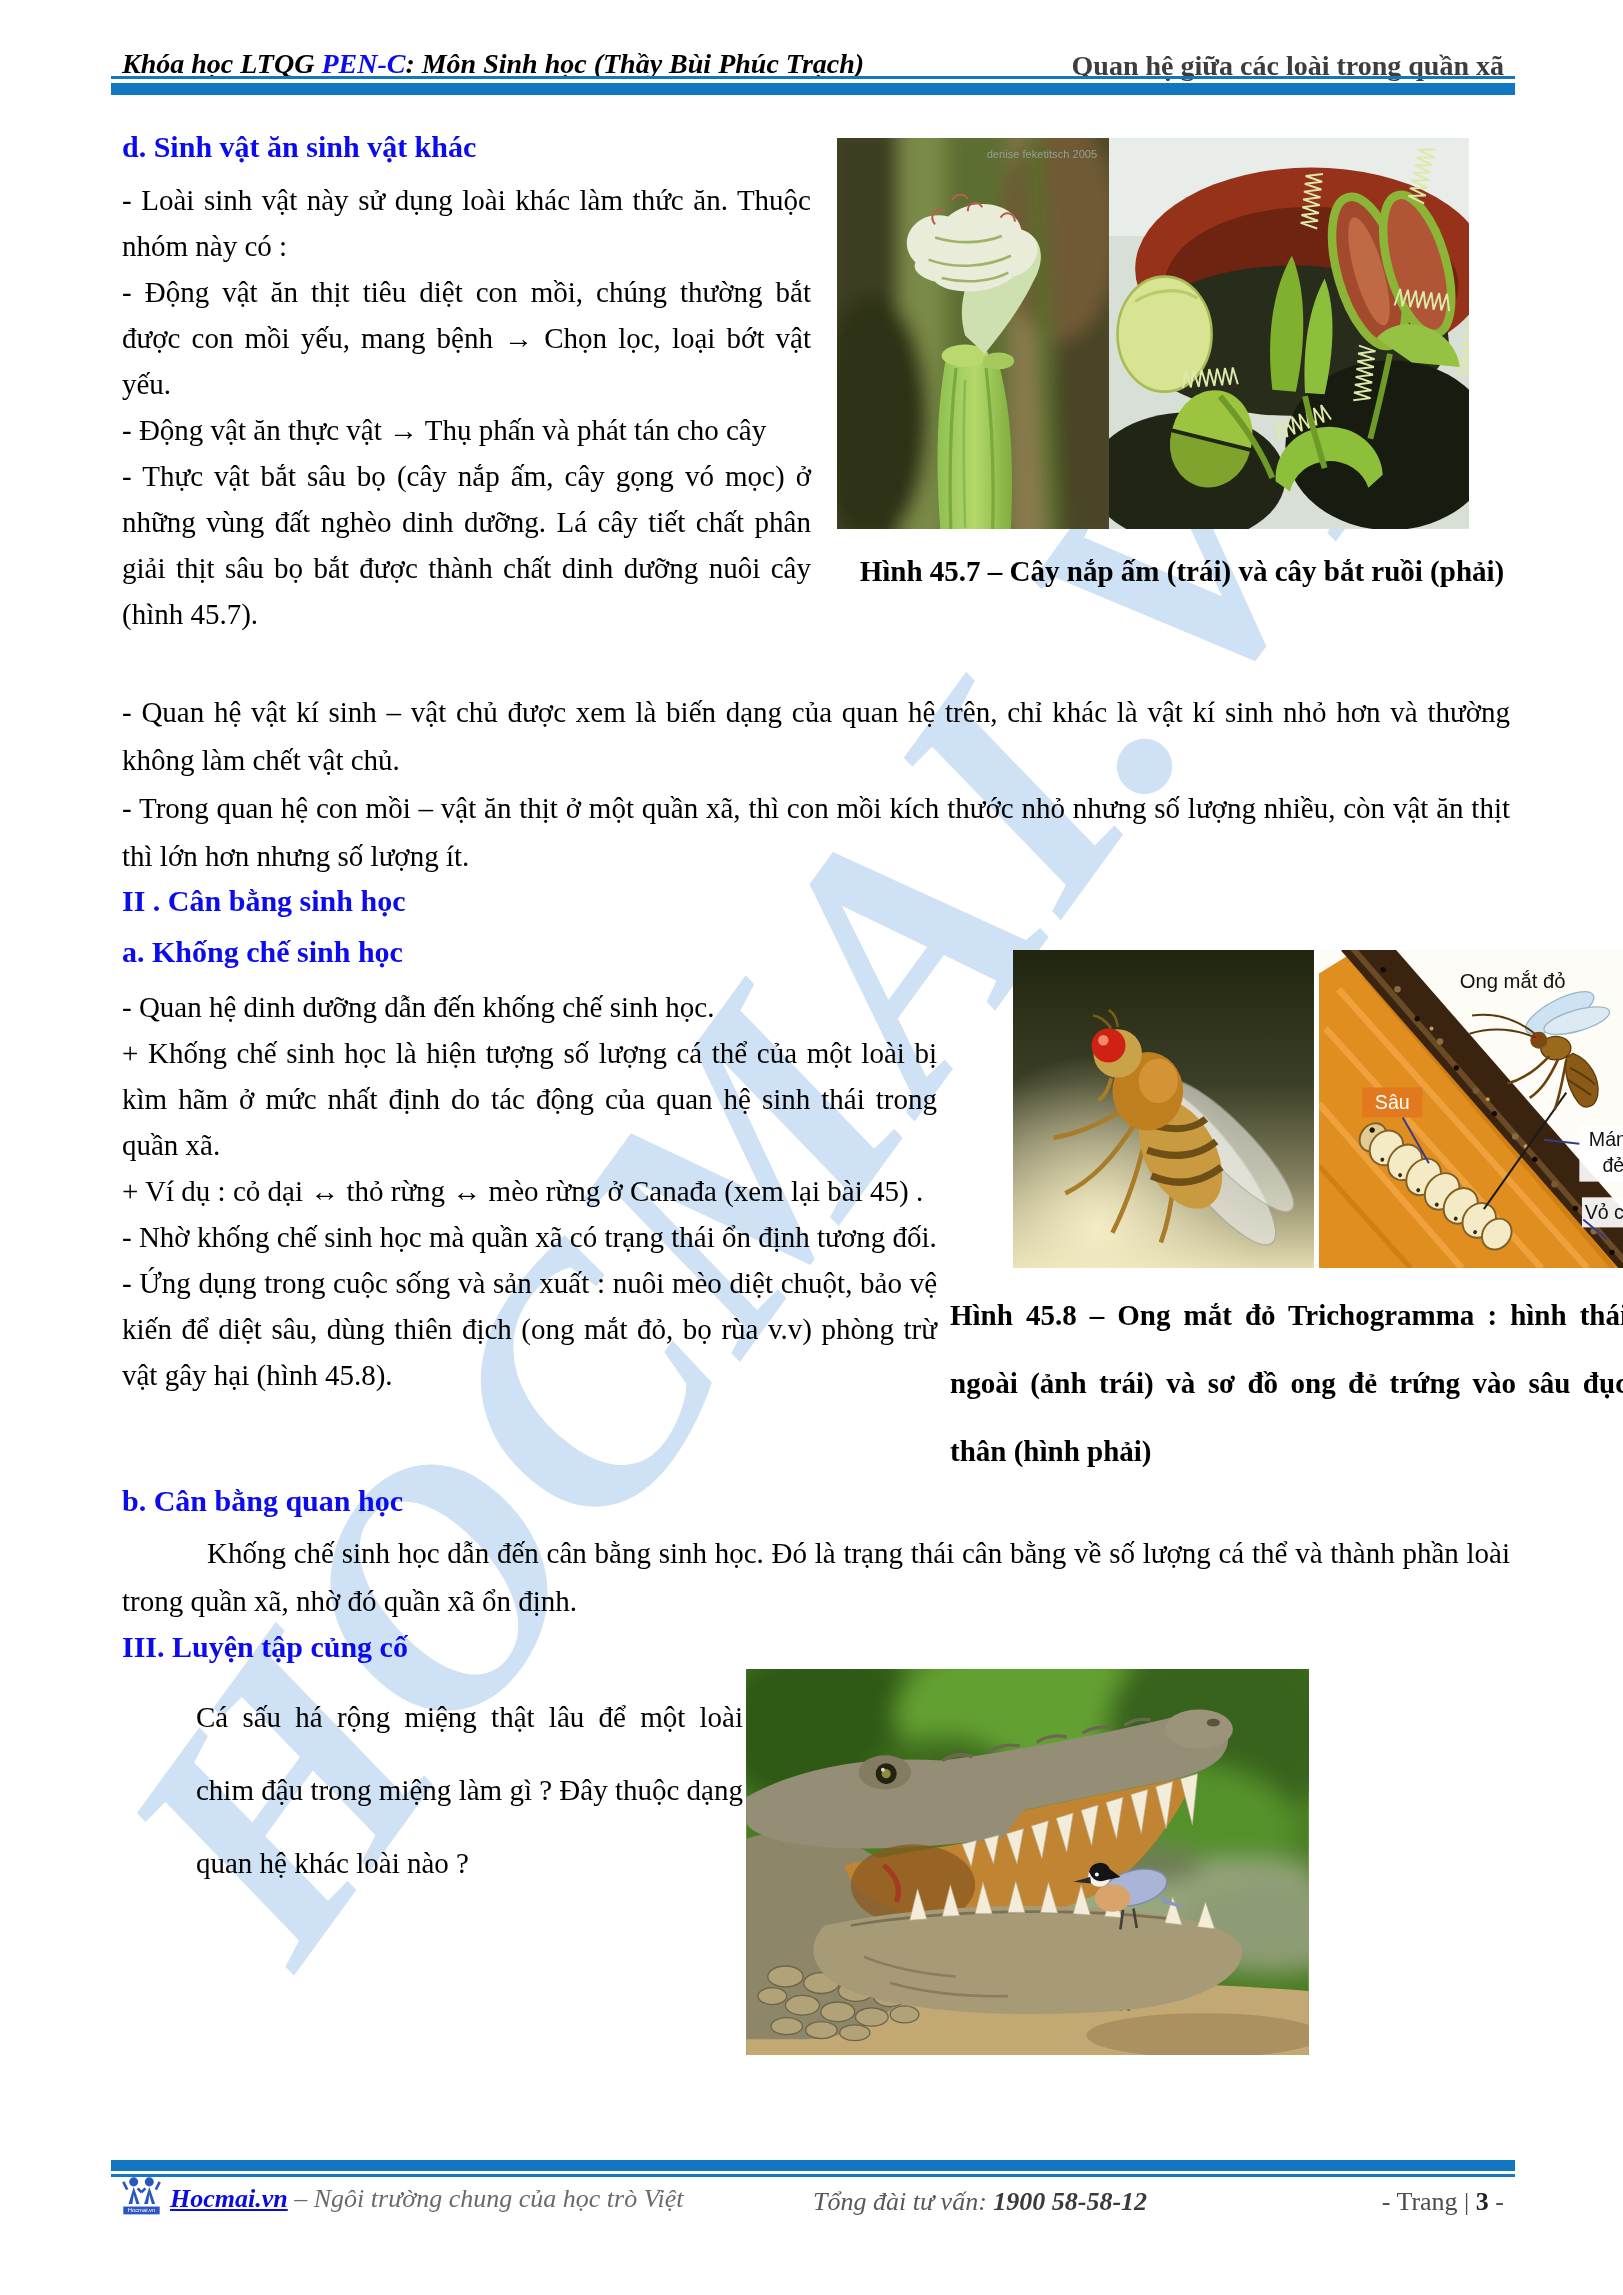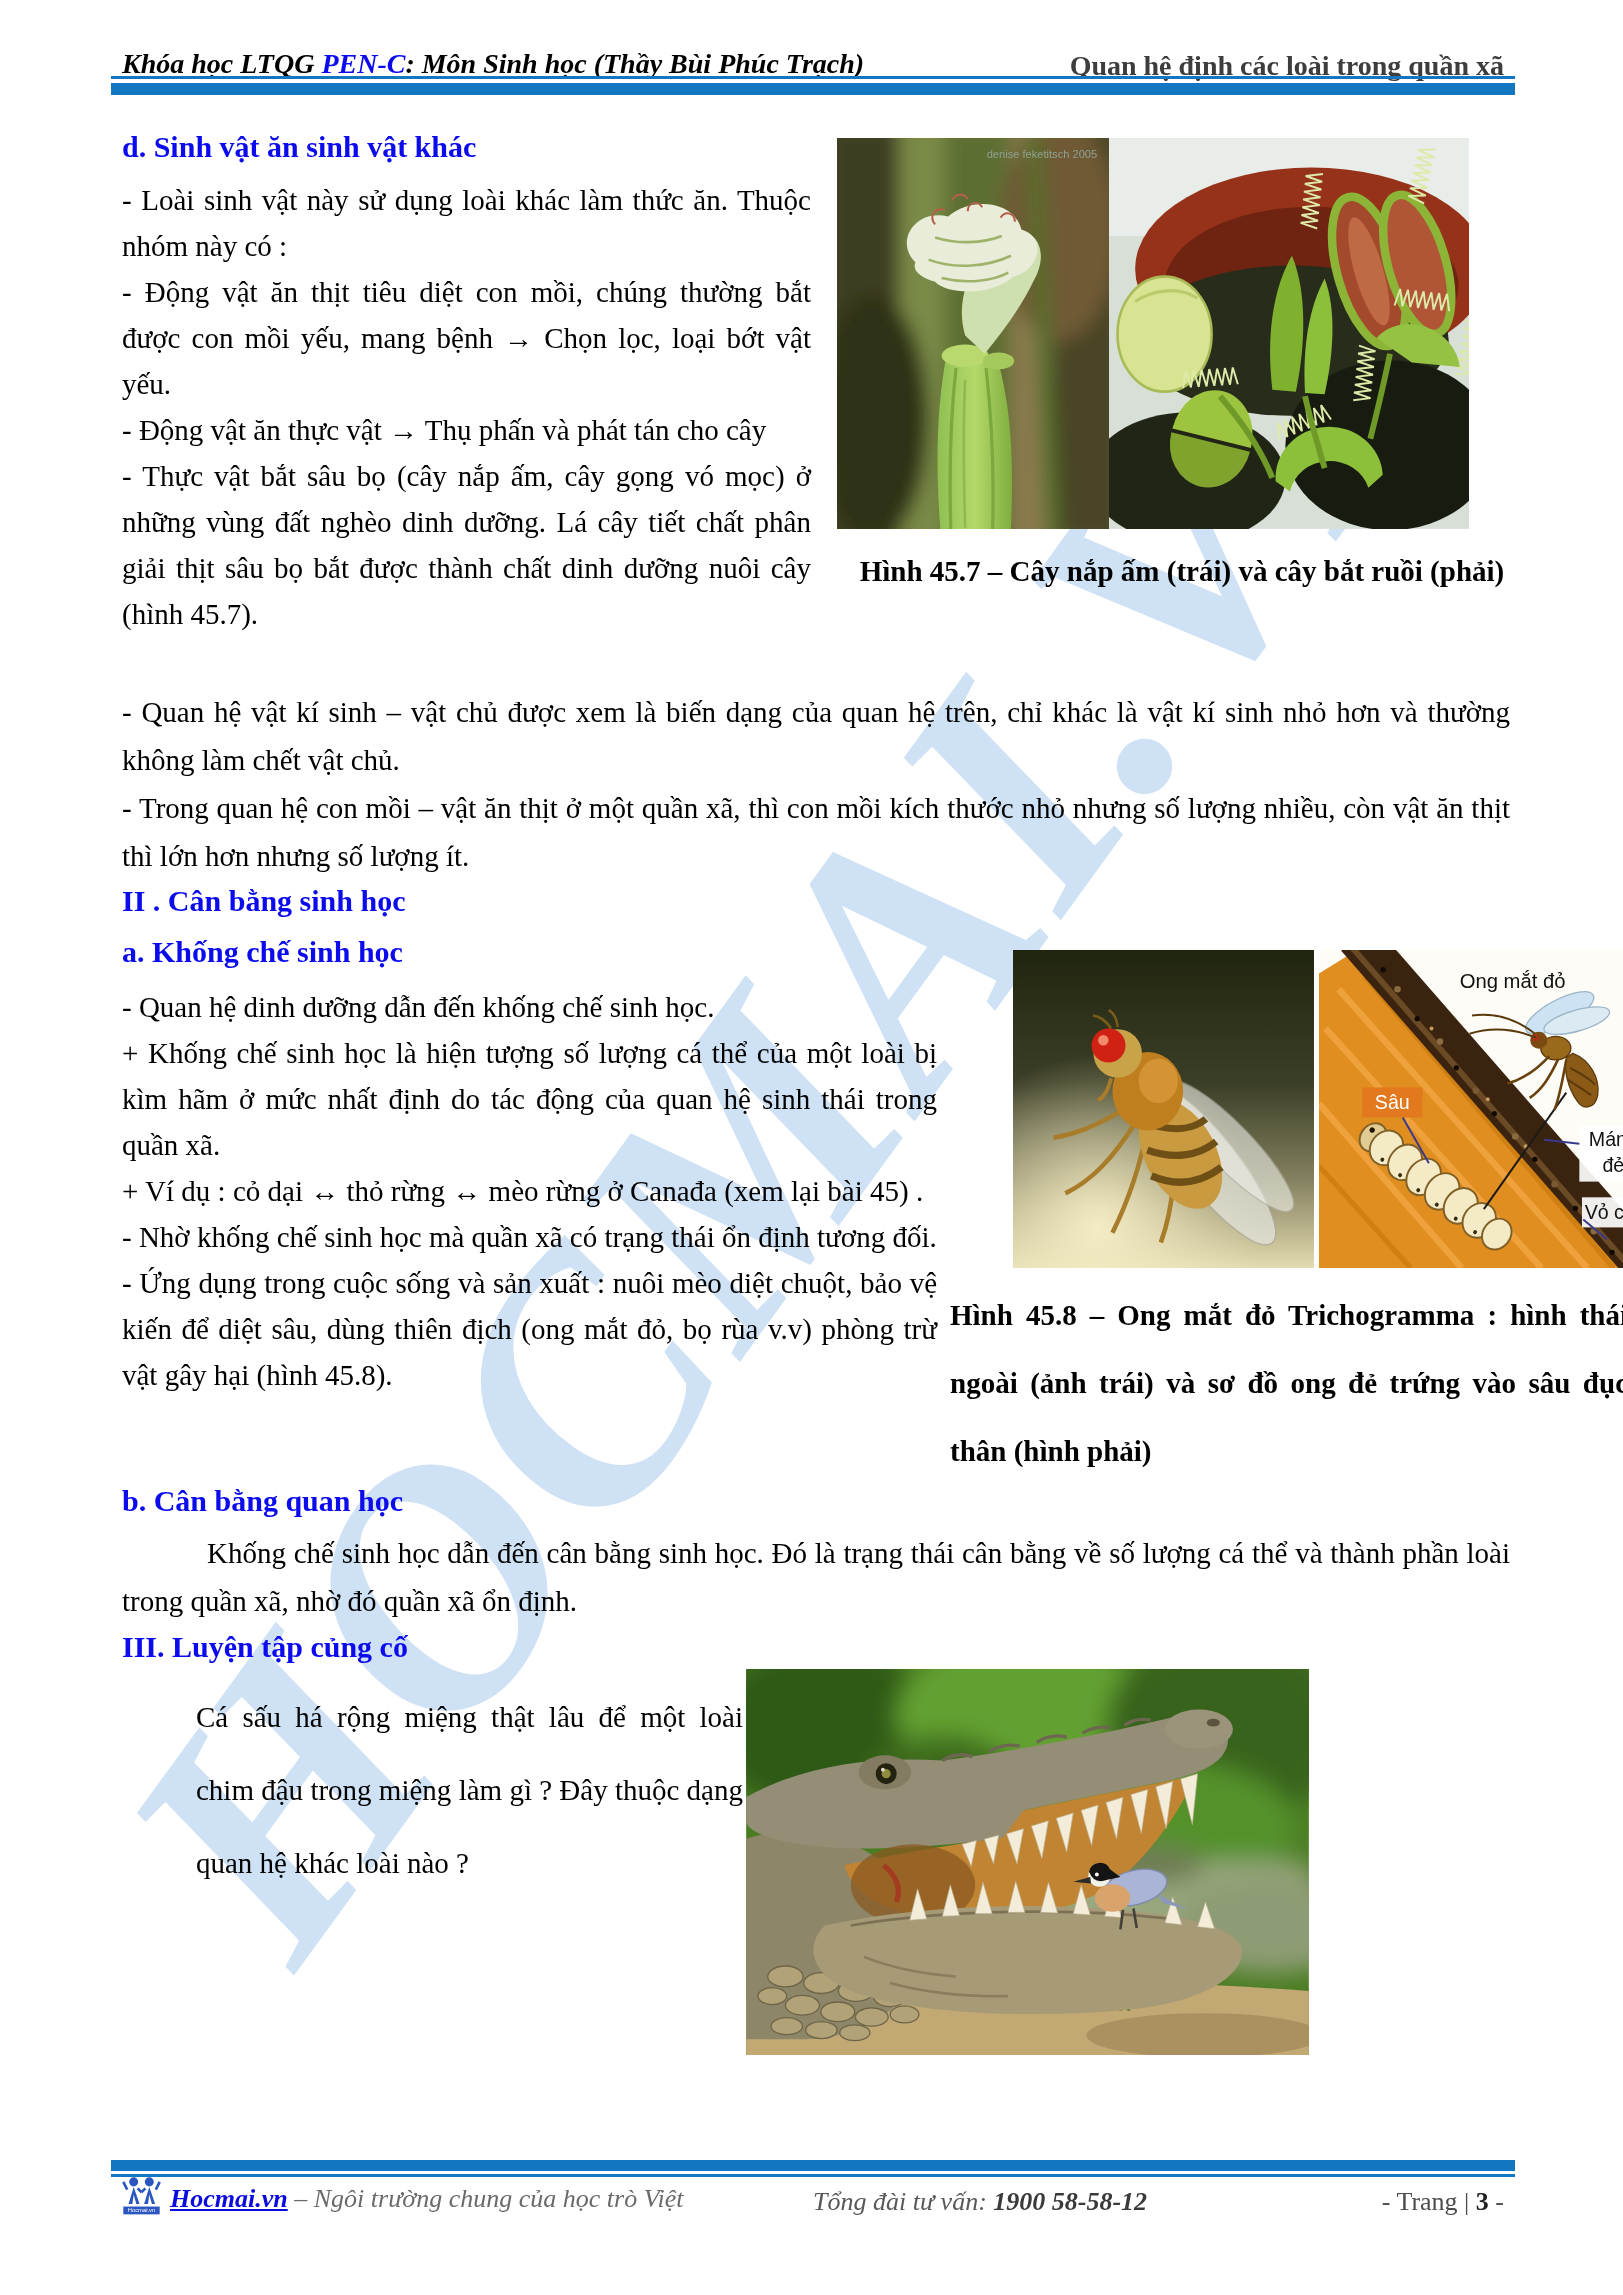--- a/index.html
+++ b/index.html
@@ -35,21 +35,21 @@
   svg text { font-family:"Liberation Sans","DejaVu Sans",sans-serif; }
 </style>
 </head>
 <body>
 
 <div id="watermark">HOCMAI.VN</div>
 
 <div class="abs hdr-left content">
   <span>Khóa học LTQG </span><span class="brand-blue">PEN-C</span><span>: Môn Sinh học (Thầy Bùi Phúc Trạch)</span>
 </div>
-<div class="abs hdr-right content">Quan hệ định các loài trong quần xã</div>
+<div class="abs hdr-right content">Quan hệ giữa các loài trong quần xã</div>
 <div class="rule" style="top:76px;height:3.3px;"></div>
 <div class="rule" style="top:83px;height:12.4px;"></div>
 
 <div class="abs heading content" style="left:122px;top:130px;">d. Sinh vật ăn sinh vật khác</div>
 <div class="abs body-text content" style="left:122px;top:177px;width:689px;">
   <div>- Loài sinh vật này sử dụng loài khác làm thức ăn. Thuộc nhóm này có :</div>
   <div>- Động vật ăn thịt tiêu diệt con mồi, chúng thường bắt được con mồi yếu, mang bệnh → Chọn lọc, loại bớt vật yếu.</div>
   <div>- Động vật ăn thực vật → Thụ phấn và phát tán cho cây</div>
   <div>- Thực vật bắt sâu bọ (cây nắp ấm, cây gọng vó mọc) ở những vùng đất nghèo dinh dưỡng. Lá cây tiết chất phân giải thịt sâu bọ bắt được thành chất dinh dưỡng nuôi cây (hình 45.7).</div>
 </div>

